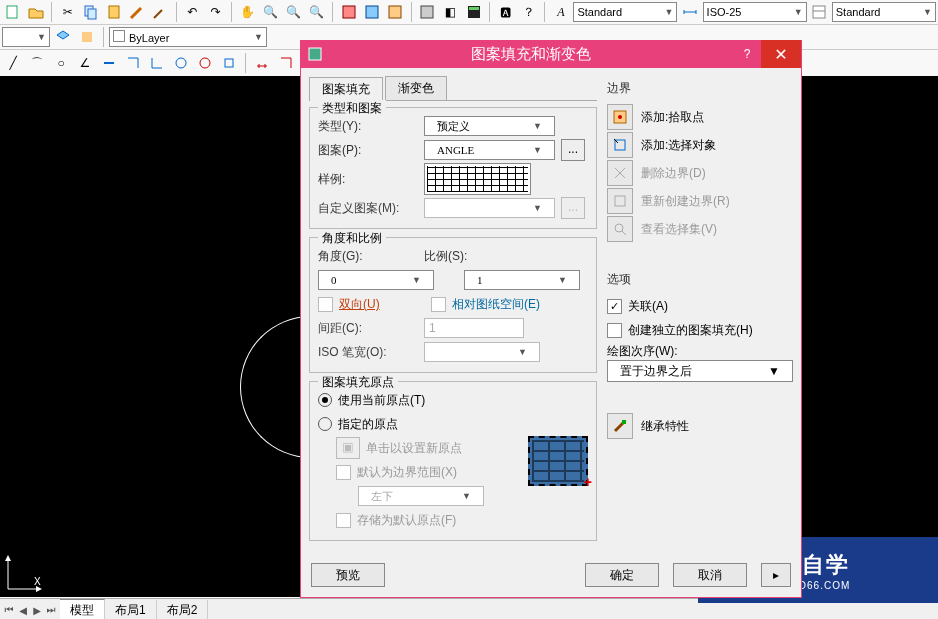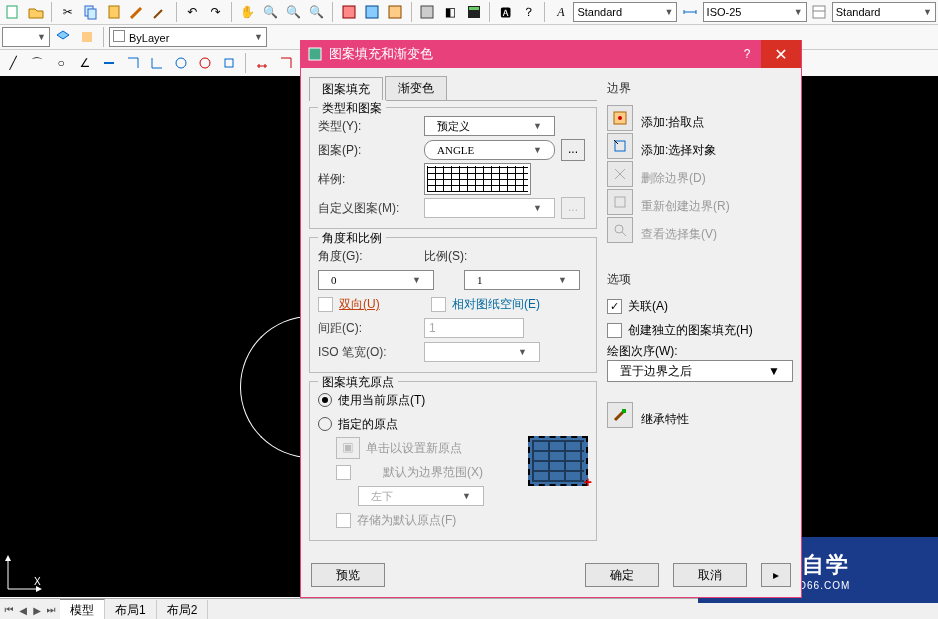--- a/index.html
+++ b/index.html
@@ -13,21 +13,21 @@
 .canvas-bg { position: absolute; left: 0; top: 26px; right: 0; bottom: 24px; background: #000; }
 .canvas-axis { position: absolute; left: 4px; bottom: 4px; }
 .canvas-axis svg { display: block; }
 .status-tabs { position: absolute; left: 0; bottom: 0; right: 0; height: 22px; background: #f0f0f0; display: flex; align-items: center; border-top: 1px solid #aaa; }
 .tab { padding: 2px 10px; border-right: 1px solid #ccc; cursor: pointer; }
 .tab.active { background: #fff; border-top: 1px solid #888; }
 
 .dialog { position: absolute; top: 40px; left: 300px; width: 500px; background: #f0f0f0; border: 1px solid #e8407a; border-top: none; }
 .dialog-title { background: #e8407a; color: #fff; height: 28px; display: flex; align-items: center; }
 .dialog-title .t-icon { width: 28px; display: flex; align-items: center; justify-content: center; }
-.dialog-title .t-text { flex: 1; text-align: left; font-size: 13px; }
+.dialog-title .t-text { flex: 1; text-align: center; font-size: 15px; }
 .dialog-title .t-help { width: 28px; text-align: center; cursor: pointer; }
 .dialog-title .t-close { width: 40px; height: 28px; background: #d93025; color: #fff; display: flex; align-items: center; justify-content: center; cursor: pointer; font-size: 16px; }
 .dialog-body { display: flex; padding: 8px; gap: 10px; }
 .left-pane { width: 300px; }
 .right-pane { flex: 1; }
 .tabs { display: flex; border-bottom: 1px solid #aaa; margin-bottom: 6px; }
 .dtab { border: 1px solid #aaa; border-bottom: none; padding: 3px 12px; margin-right: 2px; background: #e8e8e8; cursor: pointer; }
 .dtab.active { background: #f0f0f0; position: relative; top: 1px; }
 .group { border: 1px solid #bbb; padding: 6px 8px 8px; margin-bottom: 8px; position: relative; }
 .group-title { position: absolute; top: -8px; left: 8px; background: #f0f0f0; padding: 0 4px; }
@@ -45,21 +45,21 @@
               repeating-linear-gradient(90deg, #000 0 1px, transparent 1px 8px);
 }
 .chk { width: 13px; height: 13px; border: 1px solid #888; background: #fff; display: inline-flex; align-items: center; justify-content: center; font-size: 11px; }
 .chk.dis { border-color: #bbb; }
 .radio { width: 12px; height: 12px; border: 1px solid #555; border-radius: 50%; display: inline-flex; align-items: center; justify-content: center; }
 .radio .dot { width: 6px; height: 6px; background: #000; border-radius: 50%; }
 .input-box { border: 1px solid #888; background: #fff; height: 18px; width: 90px; padding: 0 4px; display: flex; align-items: center; }
 .input-box.dis { color: #aaa; border-color: #bbb; }
 .indent { padding-left: 18px; }
 .right-section-title { margin: 4px 0 6px; color: #333; }
-.right-item { display: flex; align-items: flex-end; gap: 8px; height: 28px; }
+.right-item { display: flex; align-items: center; gap: 8px; height: 28px; }
 .right-item.dis { color: #9a9a9a; }
 .icon-box { width: 24px; height: 24px; border: 1px solid #aaa; background: #e8e8e8; display: flex; align-items: center; justify-content: center; }
 .sel-wide { border: 1px solid #888; background: #fff; height: 20px; width: 160px; display: flex; align-items: center; justify-content: space-between; padding: 0 12px; }
 .dialog-buttons { display: flex; gap: 14px; padding: 6px 10px 10px; }
 .dialog-buttons .spacer { flex: 1; }
 .dbtn { border: 1px solid #888; background: #e8e8e8; width: 72px; height: 22px; display: flex; align-items: center; justify-content: center; cursor: pointer; }
 .dbtn.icon { width: 28px; }
 .brick-preview { width: 56px; height: 46px; border: 2px dashed #000; background: #3a6ea5; position: relative; margin-left: auto; }
 .brick-preview::before { content: ""; position: absolute; inset: 2px;
   background: repeating-linear-gradient(0deg, #1d3a5a 0 2px, transparent 2px 10px),
@@ -331,21 +331,21 @@
         <span class="group-title">类型和图案</span>
         <div class="row">
           <label>类型(Y):</label>
           <div class="sel-box" style="width:105px;">
               <span>预定义</span>
               <span class="arrow">▼</span>
             </div>
         </div>
         <div class="row">
           <label>图案(P):</label>
-          <div class="sel-box" style="width:105px;border-radius:9px;">
+          <div class="sel-box" style="width:105px;">
               <span>ANGLE</span>
               <span class="arrow">▼</span>
             </div>
           <div class="btn-sq">...</div>
         </div>
         <div class="row" style="height:34px;">
           <label>样例:</label>
           <div class="swatch">
               <div class="aswatch-pattern"></div>
             </div>
@@ -411,21 +411,21 @@
           <span>指定的原点</span>
         </div>
         <div style="display:flex; gap:10px; align-items:flex-start;">
           <div style="flex:1;">
             <div class="row indent">
               <div class="btn-sq dis">▣</div>
               <span style="color:#9a9a9a;">单击以设置新原点</span>
             </div>
             <div class="row indent">
               <span class="chk dis"></span>
-              <span style="color:#9a9a9a;margin-left:26px;">默认为边界范围(X)</span>
+              <span style="color:#9a9a9a;">默认为边界范围(X)</span>
             </div>
             <div class="row" style="padding-left:40px;">
               <div class="sel-box dis" style="width:100px;">
                   <span>左下</span>
                   <span class="arrow">▼</span>
                 </div>
             </div>
             <div class="row indent">
               <span class="chk dis"></span>
               <span style="color:#9a9a9a;">存储为默认原点(F)</span>
@@ -494,21 +494,21 @@
         <span>创建独立的图案填充(H)</span>
       </div>
       <div class="row" style="height:18px;">
         <span>绘图次序(W):</span>
       </div>
       <div class="sel-wide">
           <span>置于边界之后</span>
           <span class="arrow">▼</span>
         </div>
 
-      <div class="right-item" style="margin-top:18px;gap:8px;">
+      <div class="right-item" style="margin-top:30px;gap:8px;">
         <div class="icon-box">
             <svg width="16" height="16">
               <path d="M3 13L11 5" stroke="#840" stroke-width="3"></path>
               <rect x="10" y="2" width="4" height="4" fill="#0a0"></rect>
             </svg>
           </div>
         <span>继承特性</span>
       </div>
     </div>
   </div>

